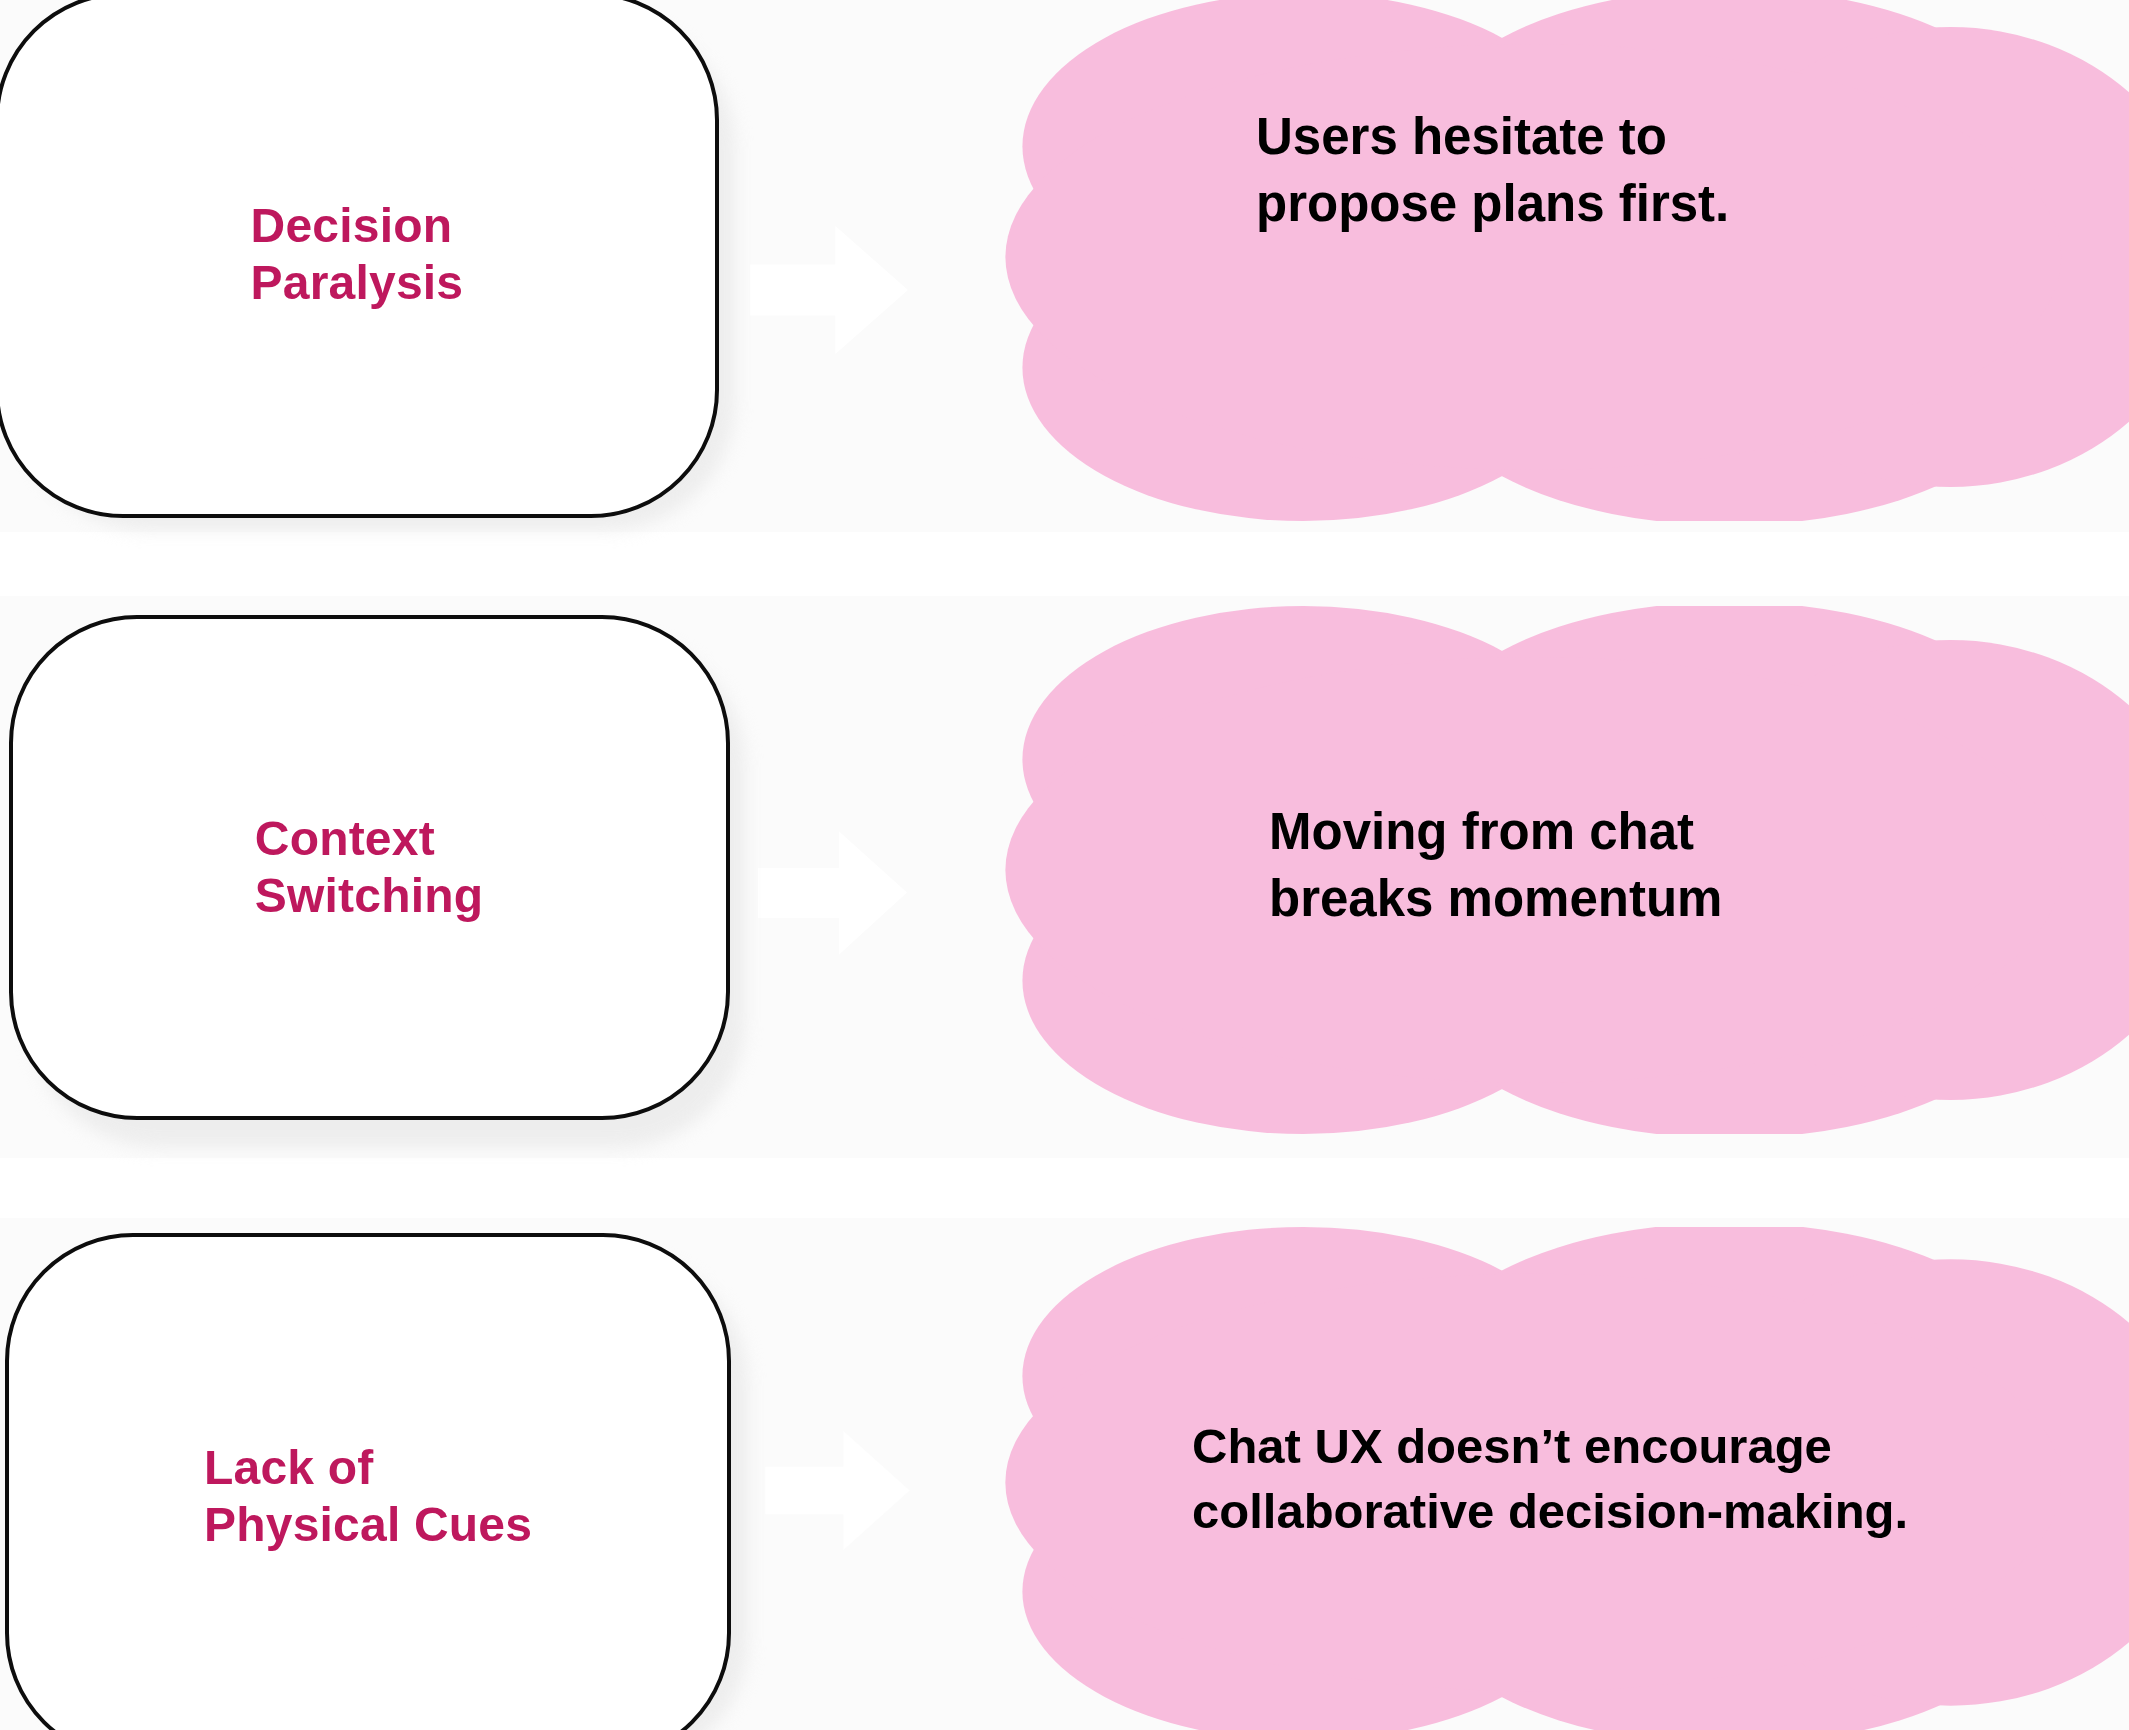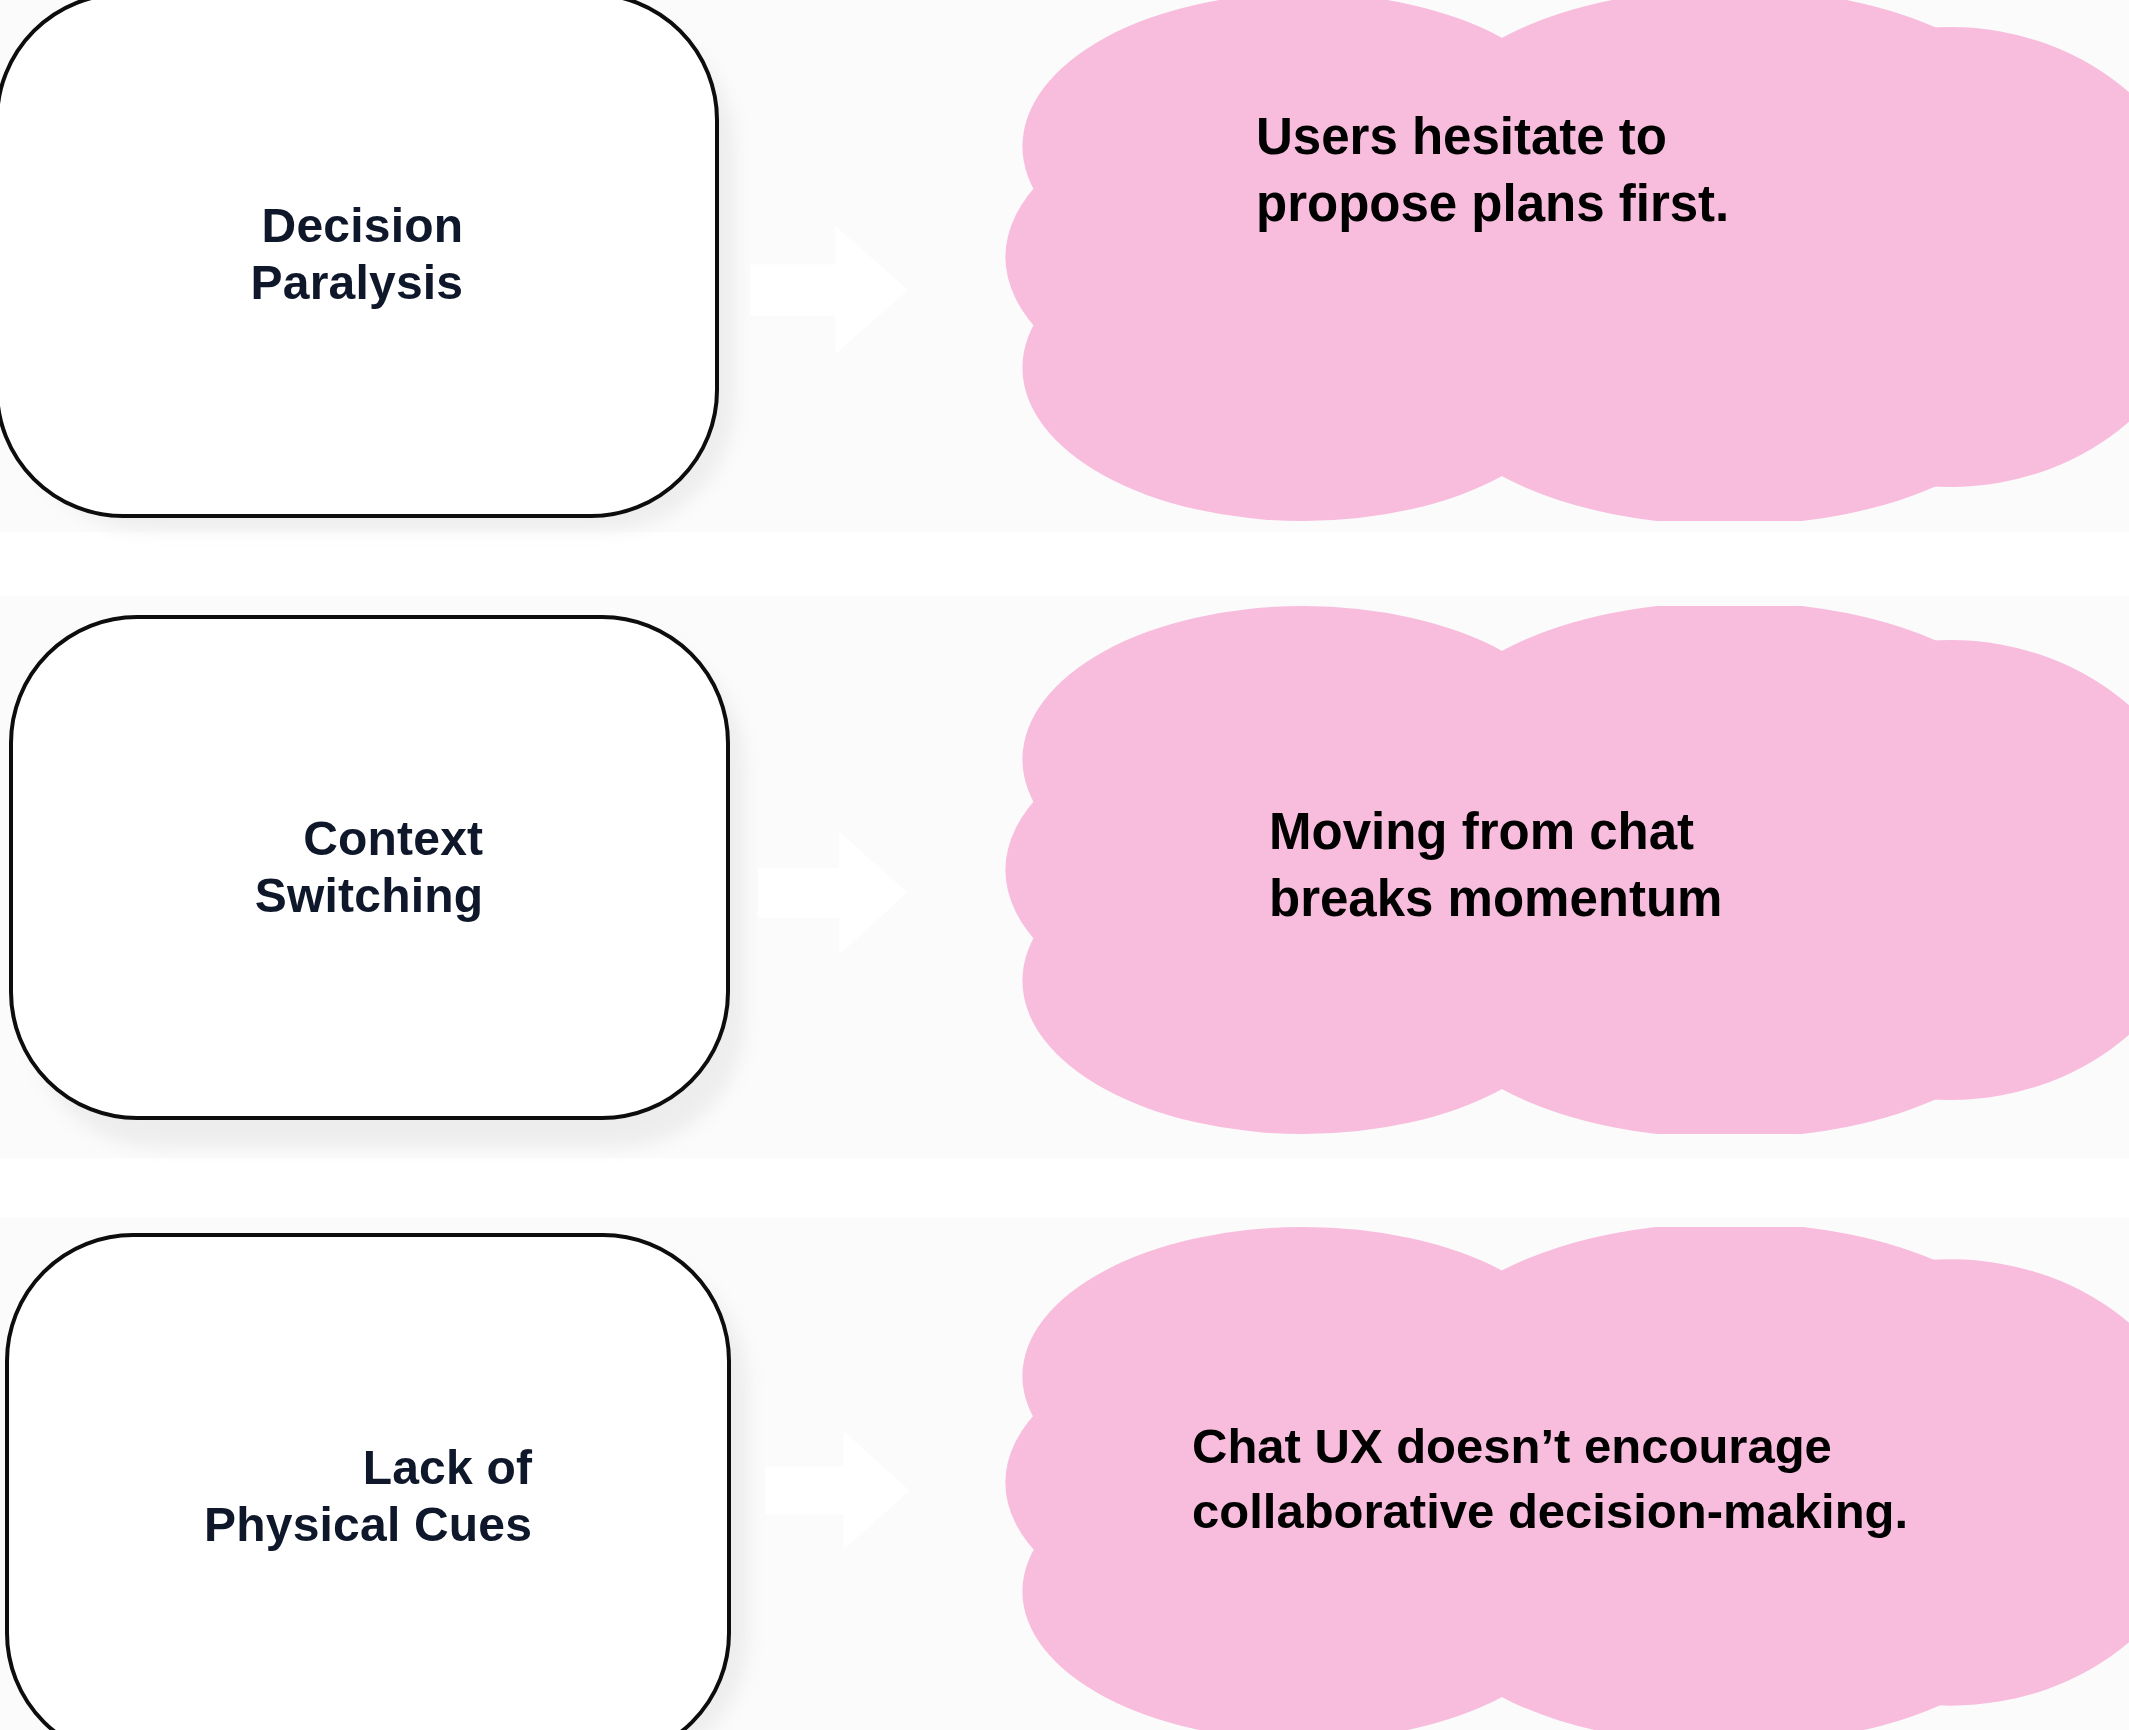--- a/index.html
+++ b/index.html
@@ -39,22 +39,22 @@
     border-radius: 128px;
     background: #e9e9e9;
     filter: blur(8.5px);
     opacity: .75;
     z-index: 5;
   }
   .card-label {
     font-weight: bold;
     font-size: 48px;
     line-height: 1.18;
-    color: #0f172a;
-    text-align: right;
+    color: #be185d;
+    text-align: left;
     letter-spacing: 0.2px;
     white-space: pre-line;
     font-stretch: condensed;
   }
 
   
   .cloud-wrap {
     position: absolute;
     z-index: 6;
   }

